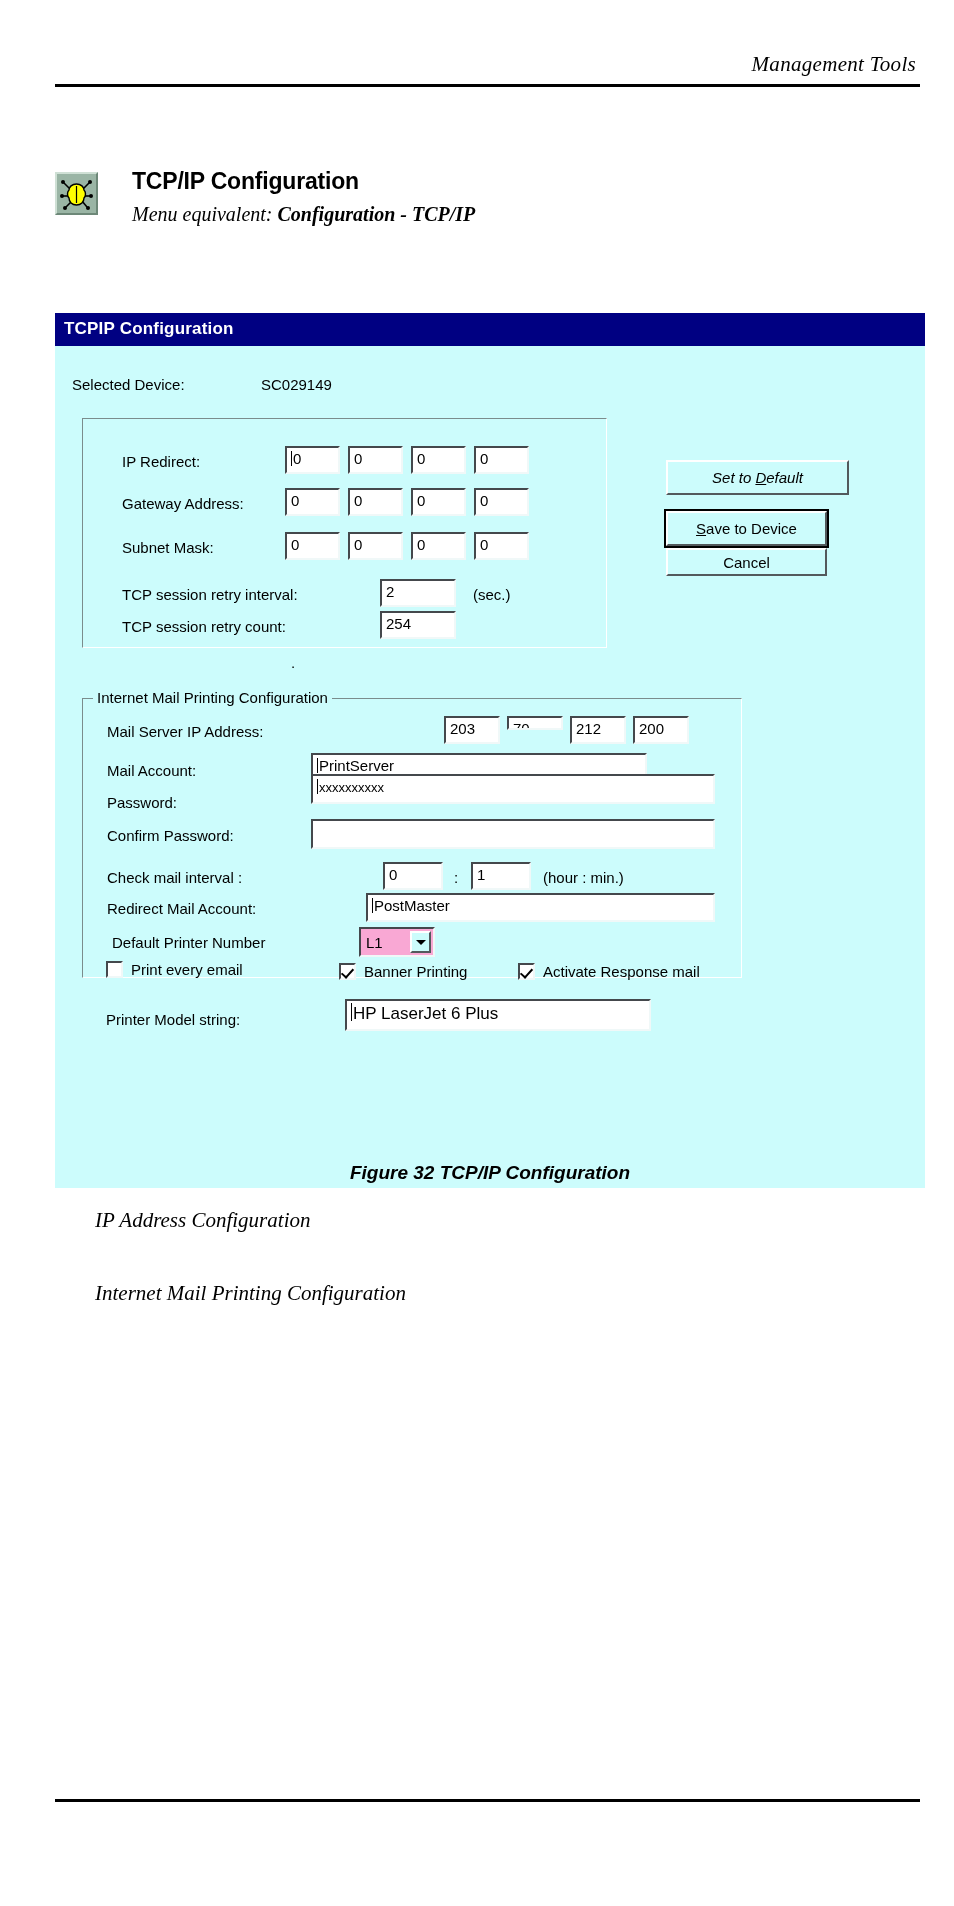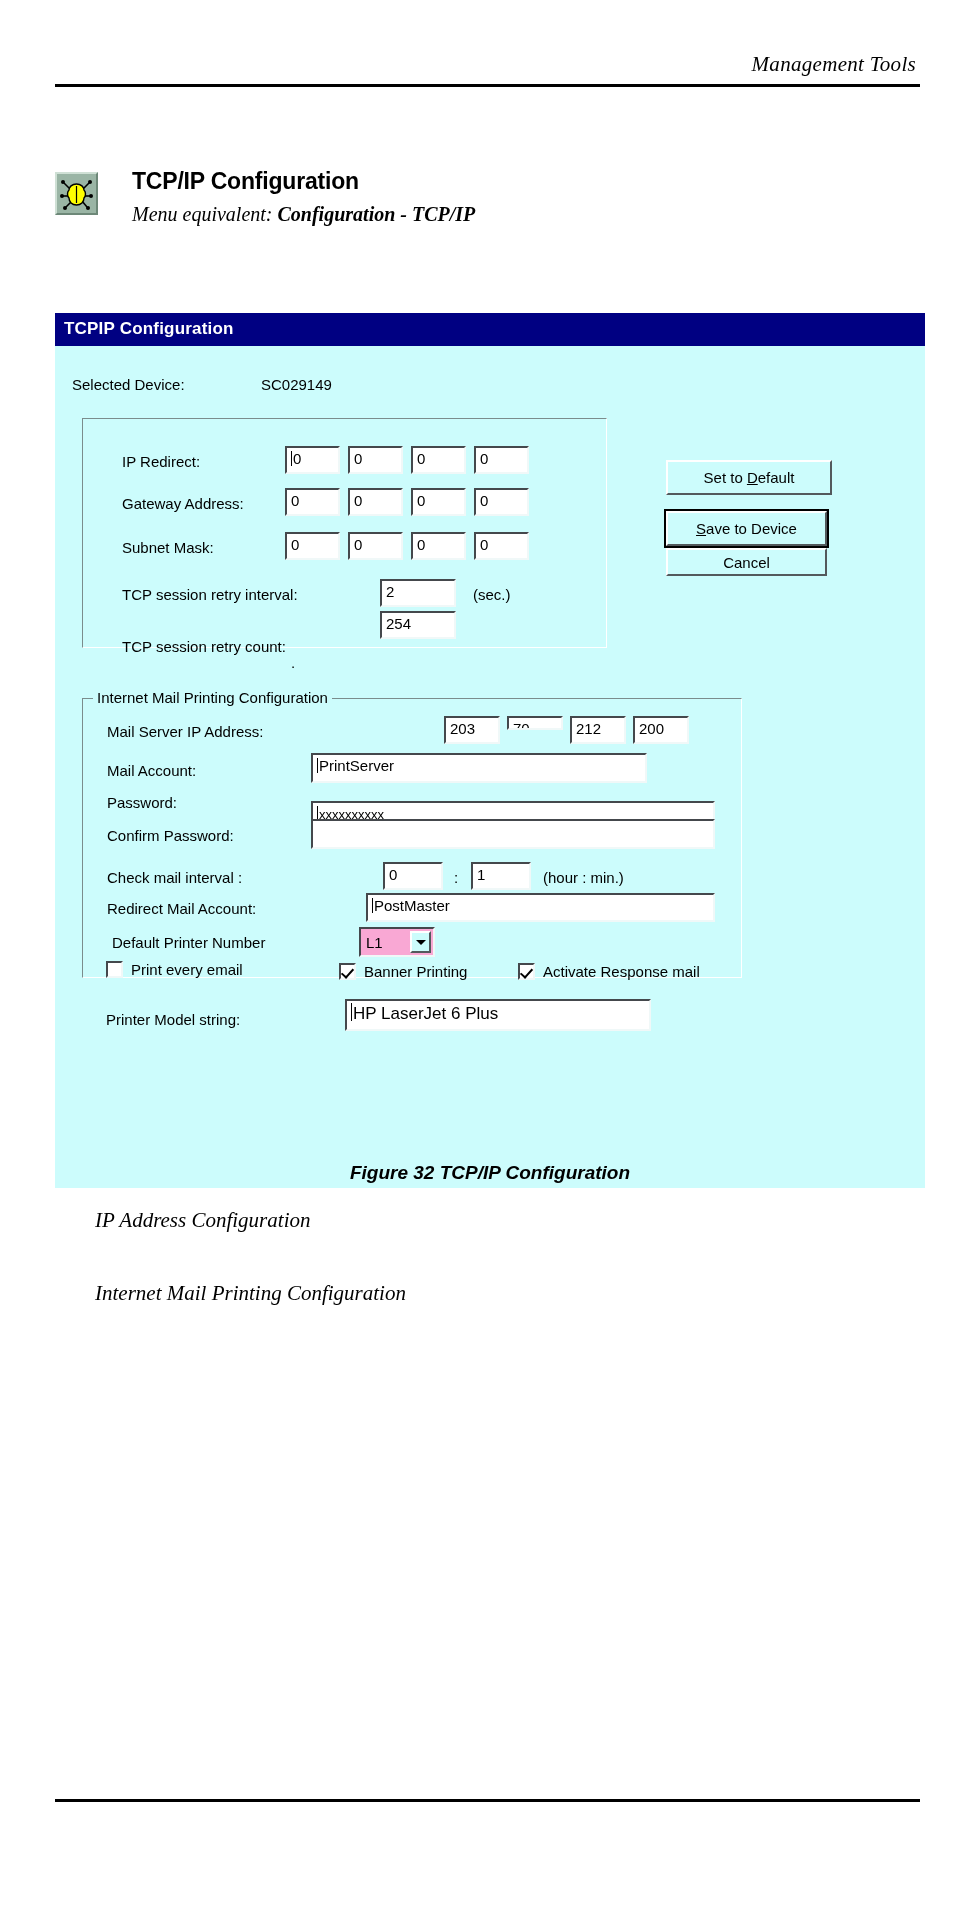--- a/index.html
+++ b/index.html
@@ -372,25 +372,25 @@
       <span class="lbl" style="position:absolute;left:39px;top:120px;">Subnet Mask:</span>
       <div class="field" style="position:absolute;left:202px;top:113px;width:55px;height:28px;"><span>0</span></div>
       <div class="field" style="position:absolute;left:265px;top:113px;width:55px;height:28px;"><span>0</span></div>
       <div class="field" style="position:absolute;left:328px;top:113px;width:55px;height:28px;"><span>0</span></div>
       <div class="field" style="position:absolute;left:391px;top:113px;width:55px;height:28px;"><span>0</span></div>
 
       <span class="lbl" style="position:absolute;left:39px;top:167px;">TCP session retry interval:</span>
       <div class="field" style="position:absolute;left:297px;top:160px;width:76px;height:28px;"><span>2</span></div>
       <span class="lbl" style="position:absolute;left:390px;top:167px;">(sec.)</span>
 
-      <span class="lbl" style="position:absolute;left:39px;top:199px;margin-top:20px;">TCP session retry count:</span>
+      <span class="lbl" style="position:absolute;left:39px;top:199px;">TCP session retry count:</span>
       <div class="field" style="position:absolute;left:297px;top:192px;width:76px;height:28px;"><span>254</span></div>
     </div>
 
-    <div class="btn" style="left:611px; top:114px; width:166px; height:35px;">
+    <div class="btn" style="left:611px; top:114px; width:183px; height:35px;font-style:italic;">
       <span>Set to <u>D</u>efault</span>
     </div>
     <div class="btn default" style="left:611px; top:165px; width:161px; height:35px;">
       <span><u>S</u>ave to Device</span>
     </div>
     <div class="btn" style="left:611px; top:202px; width:161px; height:28px;">
       <span>Cancel</span>
     </div>
 
     <span class="dot-mark" style="left:236px; top:308px;">.</span>
@@ -401,21 +401,21 @@
       <span class="lbl" style="position:absolute;left:24px;top:24px;">Mail Server IP Address:</span>
       <div class="field" style="position:absolute;left:361px;top:17px;width:56px;height:28px;"><span>203</span></div>
       <div class="field" style="position:absolute;left:424px;top:17px;width:56px;height:14px;"><span>70</span></div>
       <div class="field" style="position:absolute;left:487px;top:17px;width:56px;height:28px;"><span>212</span></div>
       <div class="field" style="position:absolute;left:550px;top:17px;width:56px;height:28px;"><span>200</span></div>
 
       <span class="lbl" style="position:absolute;left:24px;top:63px;">Mail Account:</span>
       <div class="field" style="position:absolute;left:228px;top:54px;width:336px;height:30px;"><span class="caretbar"></span><span>PrintServer</span></div>
 
       <span class="lbl" style="position:absolute;left:24px;top:95px;">Password:</span>
-      <div class="field" style="position:absolute;left:228px;top:102px;width:404px;height:30px;"><span class="caretbar"></span><span style="font-size:13px;letter-spacing:0px;">xxxxxxxxxx</span></div>
+      <div class="field" style="position:absolute;left:228px;top:75px;width:404px;height:30px;"><span class="caretbar"></span><span style="font-size:13px;letter-spacing:0px;">xxxxxxxxxx</span></div>
 
       <span class="lbl" style="position:absolute;left:24px;top:128px;">Confirm Password:</span>
       <div class="field" style="position:absolute;left:228px;top:120px;width:404px;height:30px;"><span></span></div>
 
       <span class="lbl" style="position:absolute;left:24px;top:170px;">Check mail interval :</span>
       <div class="field" style="position:absolute;left:300px;top:163px;width:60px;height:28px;"><span>0</span></div>
       <span class="lbl" style="position:absolute;left:371px;top:170px;">:</span>
       <div class="field" style="position:absolute;left:388px;top:163px;width:60px;height:28px;"><span>1</span></div>
       <span class="lbl" style="position:absolute;left:460px;top:170px;">(hour : min.)</span>
 

